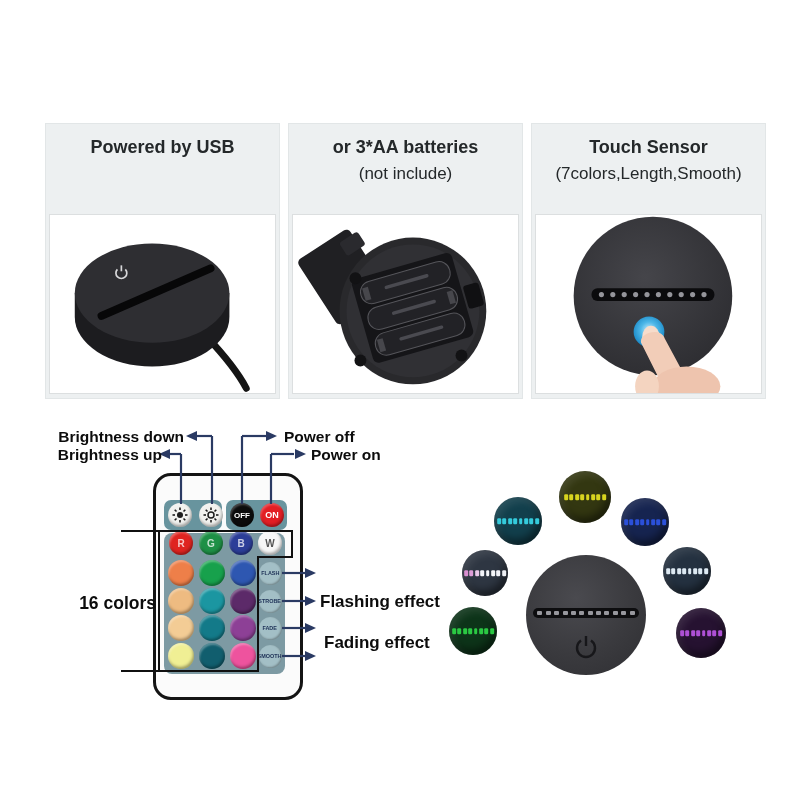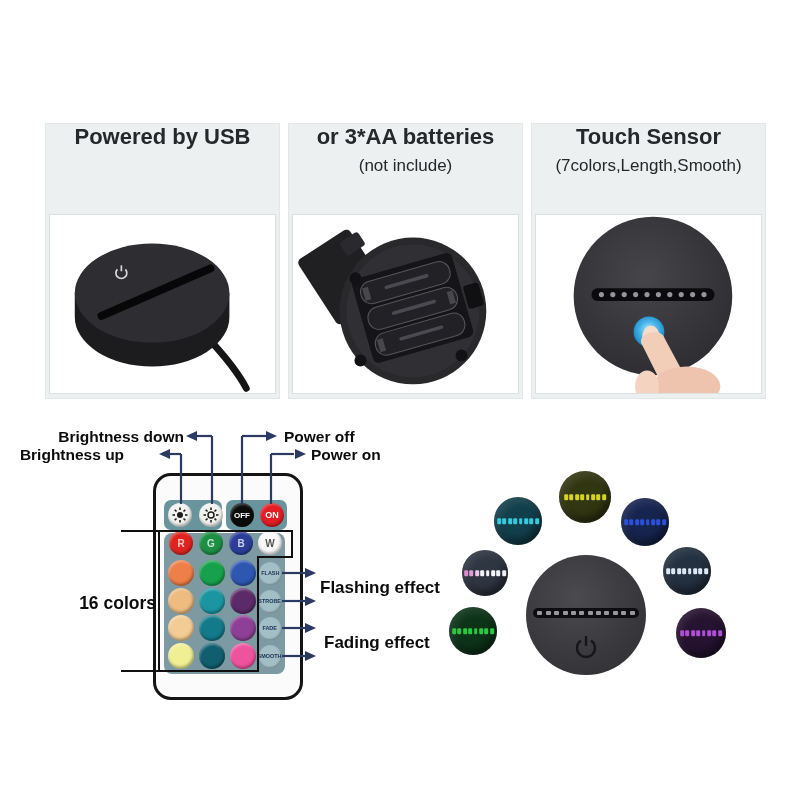--- a/index.html
+++ b/index.html
@@ -6,21 +6,21 @@
   #page{position:relative;width:800px;height:800px;background:#ffffff;
         font-family:"Liberation Sans",sans-serif;overflow:hidden;}
 
   
   #title{position:absolute;top:40px;left:0;width:100%;text-align:center;
          font-size:41px;font-weight:bold;color:#060606;letter-spacing:-1px;}
 
   
   .panel{position:absolute;top:123px;width:235px;height:276px;background:#edf0f1;
          border:1px solid #e2e6e7;box-sizing:border-box;}
-  .panel .heading{text-align:center;font-size:22px;font-weight:bold;color:#24282a;}
+  .panel .heading{margin-top:13px;text-align:center;font-size:18px;font-weight:bold;color:#24282a;}
   .panel .sub{margin-top:6px;text-align:center;font-size:17px;color:#24282a;}
   .photo{position:absolute;left:3px;top:90px;width:227px;height:180px;background:#ffffff;
          border:1px solid #dcdfe0;box-sizing:border-box;}
   .photo svg{display:block;width:100%;height:100%;}
 
   
   #remote-body{position:absolute;left:153px;top:473px;width:150px;height:227px;box-sizing:border-box;
                background:#fbfbfb;border:3px solid #141414;border-radius:18px;z-index:1;}
   .tealstrip{position:absolute;background:#68949e;border-radius:7px;z-index:2;}
   #strip1{left:164px;top:500px;width:58px;height:30px;}
@@ -220,25 +220,25 @@
       </div>
       <div class="sbtn" style="left: 258.5px; top: 616.5px;">
         <span>FADE</span>
       </div>
       <div class="sbtn" style="left: 258.5px; top: 644.5px;">
         <span>SMOOTH</span>
       </div>
     </div>
 
   <div class="annot" style="left:40px;top:428px;width:144px;text-align:right">Brightness down</div>
-  <div class="annot" style="left:0;top:446px;width:144px;text-align:center">Brightness up</div>
+  <div class="annot" style="left:18px;top:446px;width:144px;text-align:right">Brightness up</div>
   <div class="annot" style="left:284px;top:428px">Power off</div>
   <div class="annot" style="left:311px;top:446px">Power on</div>
   <div class="annot" id="lbl-16colors" style="left:60px;top:593px;width:96px;text-align:right">16 colors</div>
-  <div class="annot effect" style="left:320px;top:578px">Flashing effect</div>
+  <div class="annot effect" style="left:320px;top:592px">Flashing effect</div>
   <div class="annot effect" style="left:324px;top:633px">Fading effect</div>
 
   <svg id="overlay" viewBox="0 0 460 300">
     <g stroke="#2a3a63" stroke-width="2.2" fill="none">
       <path d="M212 26 H196"></path>
         <path d="M181 44 H169"></path>
       <path d="M242 26 H266"></path>
         <path d="M271 44 H294"></path>
       <path d="M181 44 V94"></path>
         <path d="M212 26 V94"></path>

